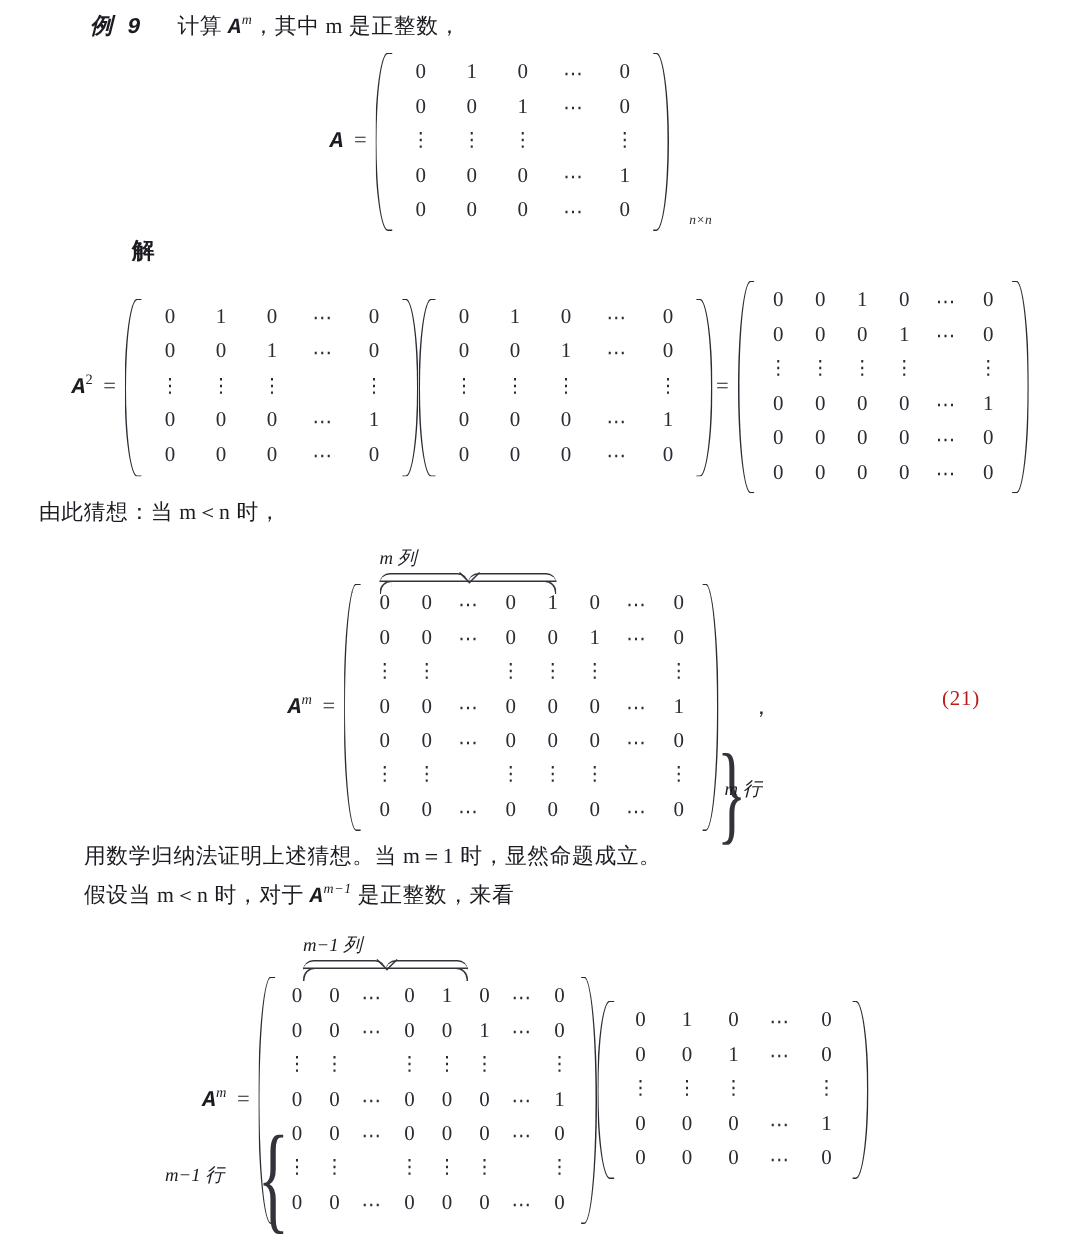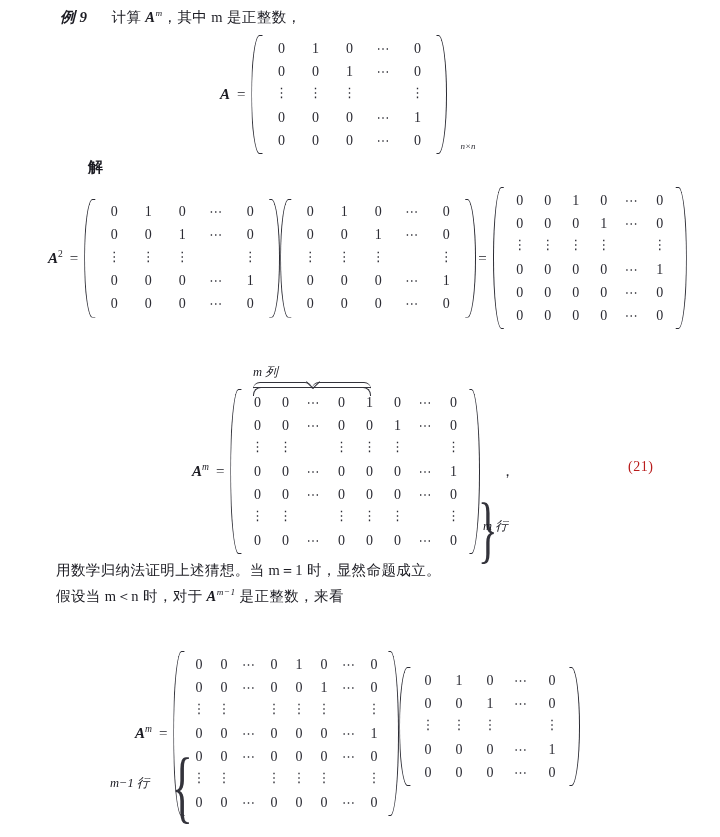--- a/index.html
+++ b/index.html
@@ -29,21 +29,21 @@
     letter-spacing: 0.4px;
     color: #1b1b22;
   }
   .mathvar {
     font-style: italic;
     font-family: "Liberation Serif", "DejaVu Serif", serif;
   }
   .matbold {
     font-weight: bold;
     font-style: italic;
-    font-family: Liberation Serif, serif;
+    font-family: Liberation Mono, monospace;
   }
   sup.sm {
     font-size: 0.64em;
     font-style: italic;
     vertical-align: super;
     line-height: 0;
   }
 
   
   .abs { position: absolute; }
@@ -457,20 +457,21 @@
             <span class="cell">
               <span class="cdots">⋯</span>
             </span>
             <span class="cell">0</span>
           </span>
         <span class="paren right"></span>
       </span>
     </div>
   </div>
 
+  <div class="abs line-guess cn">由此猜想：当 m＜n 时，</div>
 
   <div class="abs" style="left:192px; top:388px;">
     <div class="mrow">
       <span class="eqlabel"><span class="matbold">A</span><sup class="sm">m</sup></span>
       <span class="eqsign">=</span>
       <span class="matrix">
         <span class="paren left"></span>
         <span class="cells" id="mat-am" style="grid-template-columns:repeat(8,28px); grid-auto-rows:23px;">
             <span class="cell">0</span>
             <span class="cell">0</span>
@@ -758,20 +759,29 @@
             <span class="cell">
               <span class="cdots">⋯</span>
             </span>
             <span class="cell">0</span>
           </span>
         <span class="paren right"></span>
       </span>
     </div>
   </div>
 
+  <div class="overbrace-wrap" style="left:202px; top:622px; width:110px;">
+    <div class="ob-label"><span class="mathvar">m−1 列</span></div>
+    <div class="ob-shape" style="width:110px;">
+      <div class="ob-bar"></div>
+        <div class="ob-endL"></div>
+        <div class="ob-endR"></div>
+        <div class="ob-tip"></div>
+    </div>
+  </div>
 
   <div class="sbrace" style="left:163px; top:746px;">
     <span class="glyph" style="font-size:80px; transform:scaleX(0.55); display:inline-block;">{</span>
   </div>
   <div class="brace-label" style="left:110px; top:775px;">
     <span class="mathvar">m−1 行</span>
   </div>
 
 </div>
 

